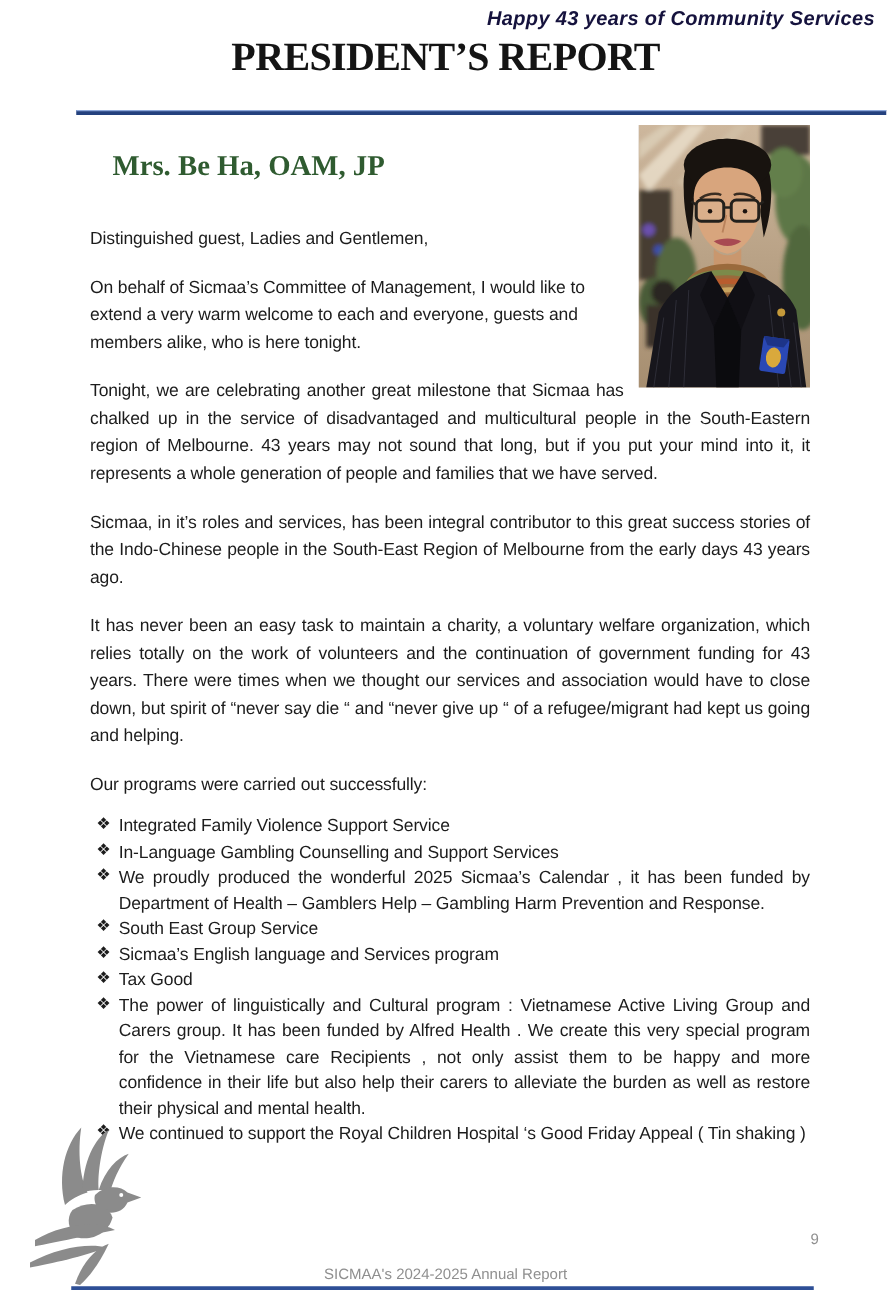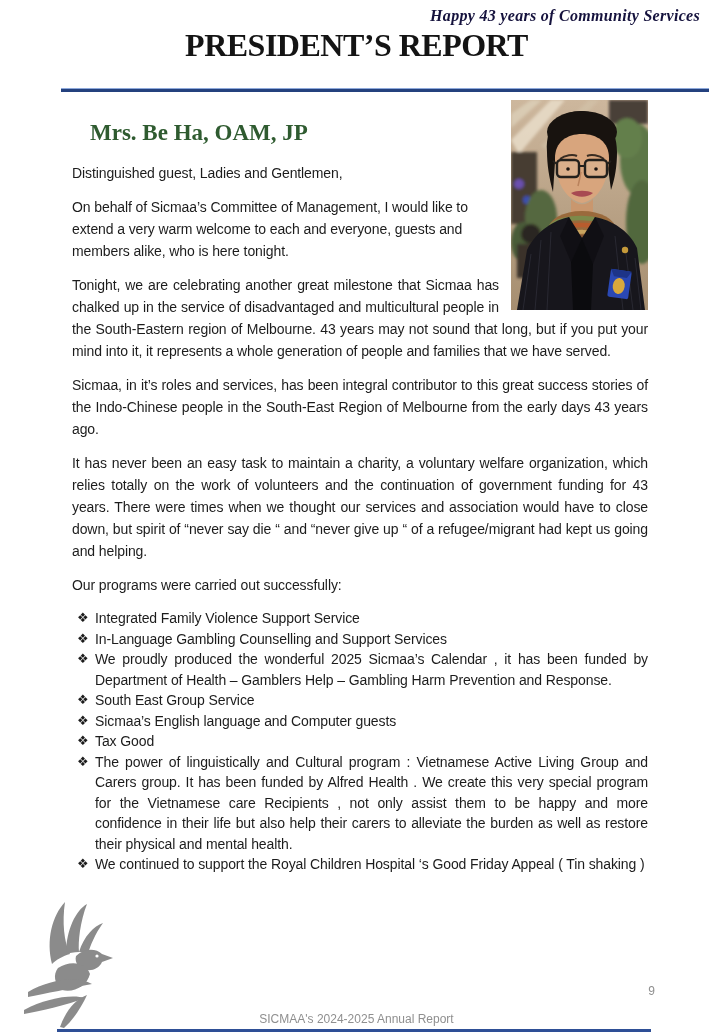--- a/index.html
+++ b/index.html
@@ -6,21 +6,21 @@
   .page {
     position: relative;
     width: 713px; height: 1035px;
     background: #ffffff;
     overflow: hidden;
     font-family: "Liberation Sans", "DejaVu Sans", sans-serif;
     color: #1c1c1c;
   }
   .tagline {
     position: absolute; top: 7px; right: 13px;
-    font-family: Liberation Serif, serif;
+    font-family: Liberation Sans, sans-serif;
     font-style: italic; font-weight: 700;
     font-size: 16px; letter-spacing: 0.3px;
     color: #15123d;
   }
   .title {
     position: absolute; top: 27px; left: 0; width: 100%;
     margin: 0; text-align: center;
     font-family: "Liberation Serif", "DejaVu Serif", serif;
     font-weight: 700; font-size: 32px; letter-spacing: -0.5px;
     color: #141414;
@@ -34,21 +34,21 @@
   .author {
     position: absolute; left: 72px; top: 102px; margin: 18px;
     font-family: "Liberation Serif", "DejaVu Serif", serif;
     font-weight: 700; font-size: 23px;
     color: #2f5b30;
   }
   .content {
     position: absolute; left: 72px; top: 162px; width: 576px;
     font-size: 14px; line-height: 22px; letter-spacing: -0.1px;
   }
-  .content p { margin: 0 0 12px 0; }
+  .content p { margin: 17px 0 12px 0; }
   .just { text-align: justify; }
   .photo {
     float: right;
     width: 137px; height: 210px;
     margin: -62px 0 6px 12px;
     background: #b9a58f;
   }
   .programs { list-style: none; margin: 0; padding: 0; line-height: 20.5px; }
   .programs li { position: relative; padding-left: 23px; }
   .bullet {
@@ -160,21 +160,21 @@
     <p class="just">Tonight, we are celebrating another great milestone that  Sicmaa has chalked up in the service of disadvantaged and multicultural people in the South-Eastern region of Melbourne. 43 years may not sound that long, but if you put your mind into it, it represents a whole generation of people and families that we have served.</p>
     <p class="just">Sicmaa, in it’s roles and services, has been integral contributor to this great success stories of the Indo-Chinese people in the South-East Region of Melbourne from the early days 43 years ago.</p>
     <p class="just">It has never been an easy task to maintain a charity, a voluntary welfare organization, which relies totally on the work of volunteers and the continuation of government funding for 43 years. There were times when we thought our services and association would have to close down, but spirit of “never say die “ and “never give up “ of a refugee/migrant had kept us going and helping.</p>
     <p>Our programs were carried out successfully:</p>
 
     <ul class="programs">
       <li><span class="bullet">❖</span><span class="li-text">Integrated Family Violence Support Service</span></li>
       <li><span class="bullet">❖</span><span class="li-text">In-Language Gambling Counselling and Support Services</span></li>
       <li class="just"><span class="bullet">❖</span><span class="li-text">We proudly produced the wonderful 2025 Sicmaa’s Calendar , it has been funded by Department of Health – Gamblers Help – Gambling Harm Prevention and Response.</span></li>
       <li><span class="bullet">❖</span><span class="li-text">South East Group Service</span></li>
-      <li><span class="bullet">❖</span><span class="li-text">Sicmaa’s English language and Computer guests</span></li>
+      <li><span class="bullet">❖</span><span class="li-text">Sicmaa’s English language and Services program</span></li>
       <li><span class="bullet">❖</span><span class="li-text">Tax Good</span></li>
       <li class="just"><span class="bullet">❖</span><span class="li-text">The power of linguistically and Cultural program : Vietnamese Active Living Group and Carers group. It has been funded by Alfred Health . We create this very special program for the Vietnamese care Recipients , not only assist them to be happy and more confidence in their life but also help their carers to alleviate the burden as well as restore their physical and mental health.</span></li>
       <li class="just"><span class="bullet">❖</span><span class="li-text">We continued to support the Royal Children Hospital ‘s Good Friday Appeal ( Tin shaking )</span></li>
     </ul>
   </div>
 
   <div class="logo">
     <svg viewBox="0 0 96 128" width="96" height="128" xmlns="http://www.w3.org/2000/svg">
       <g fill="#8b8b8b">
         <path d="M28,64 C22,40 28,16 41,2 C38,22 40,42 46,54 C39,56 32,60 28,64 Z"></path>

